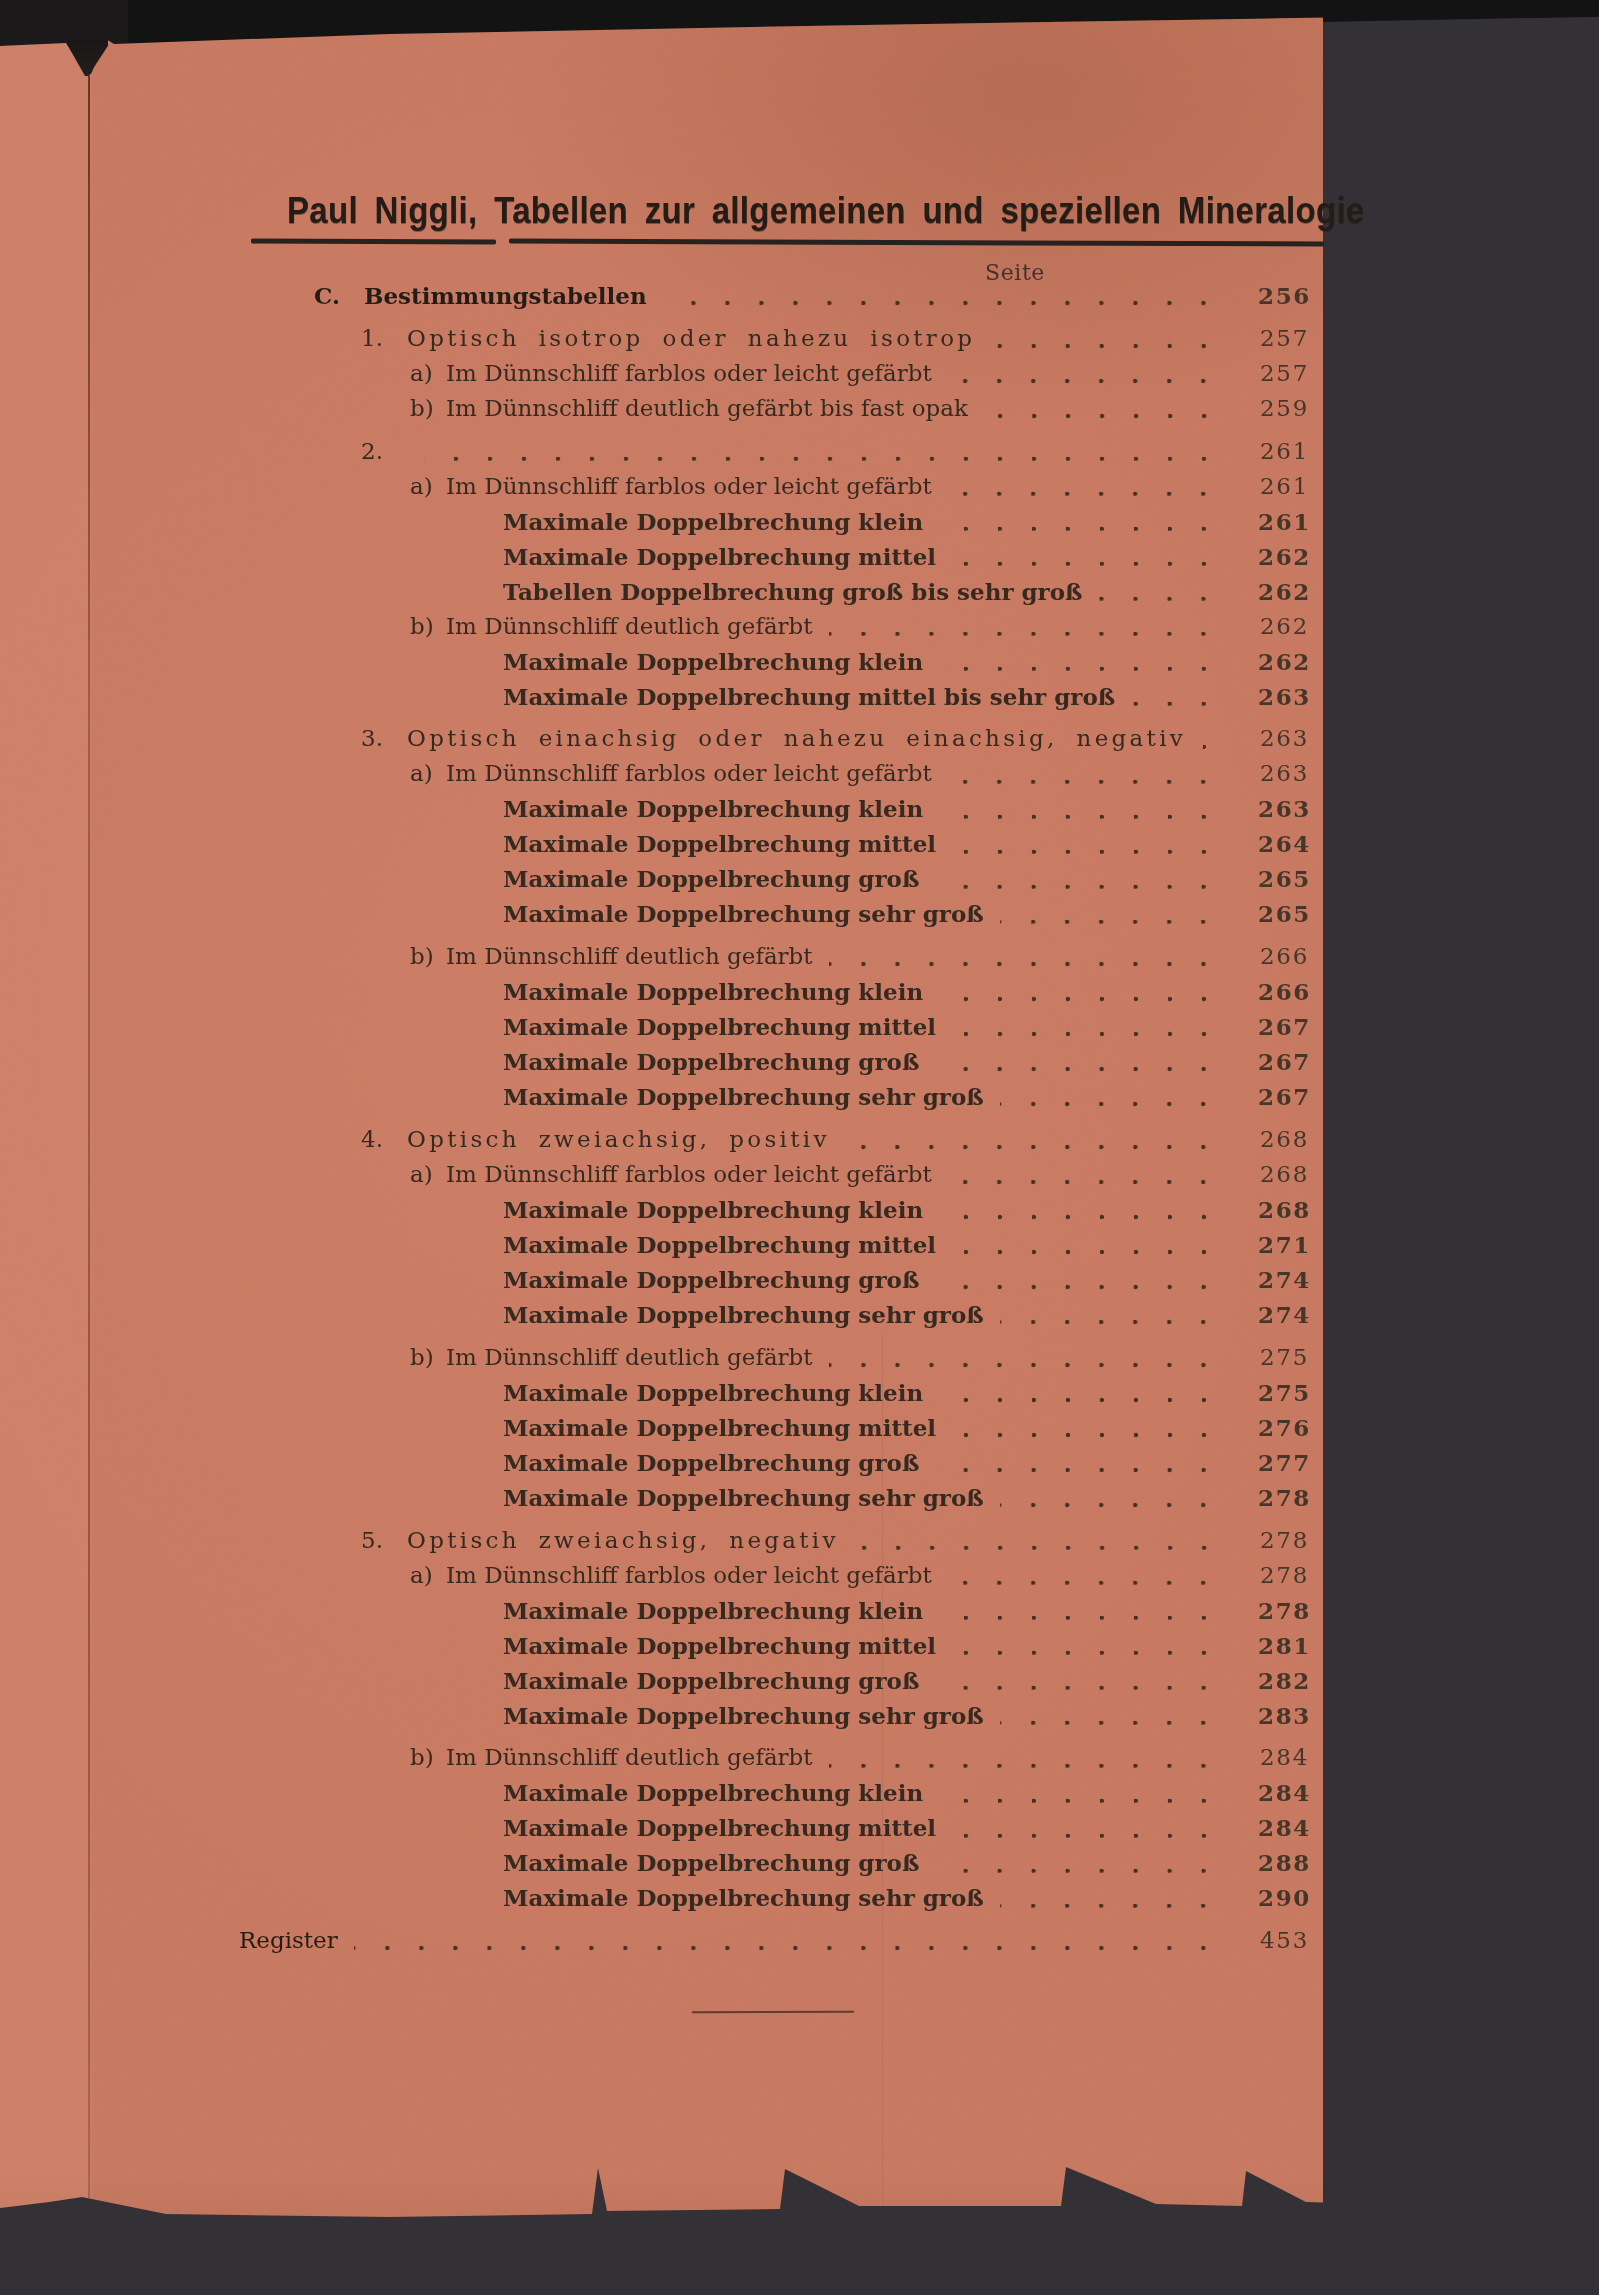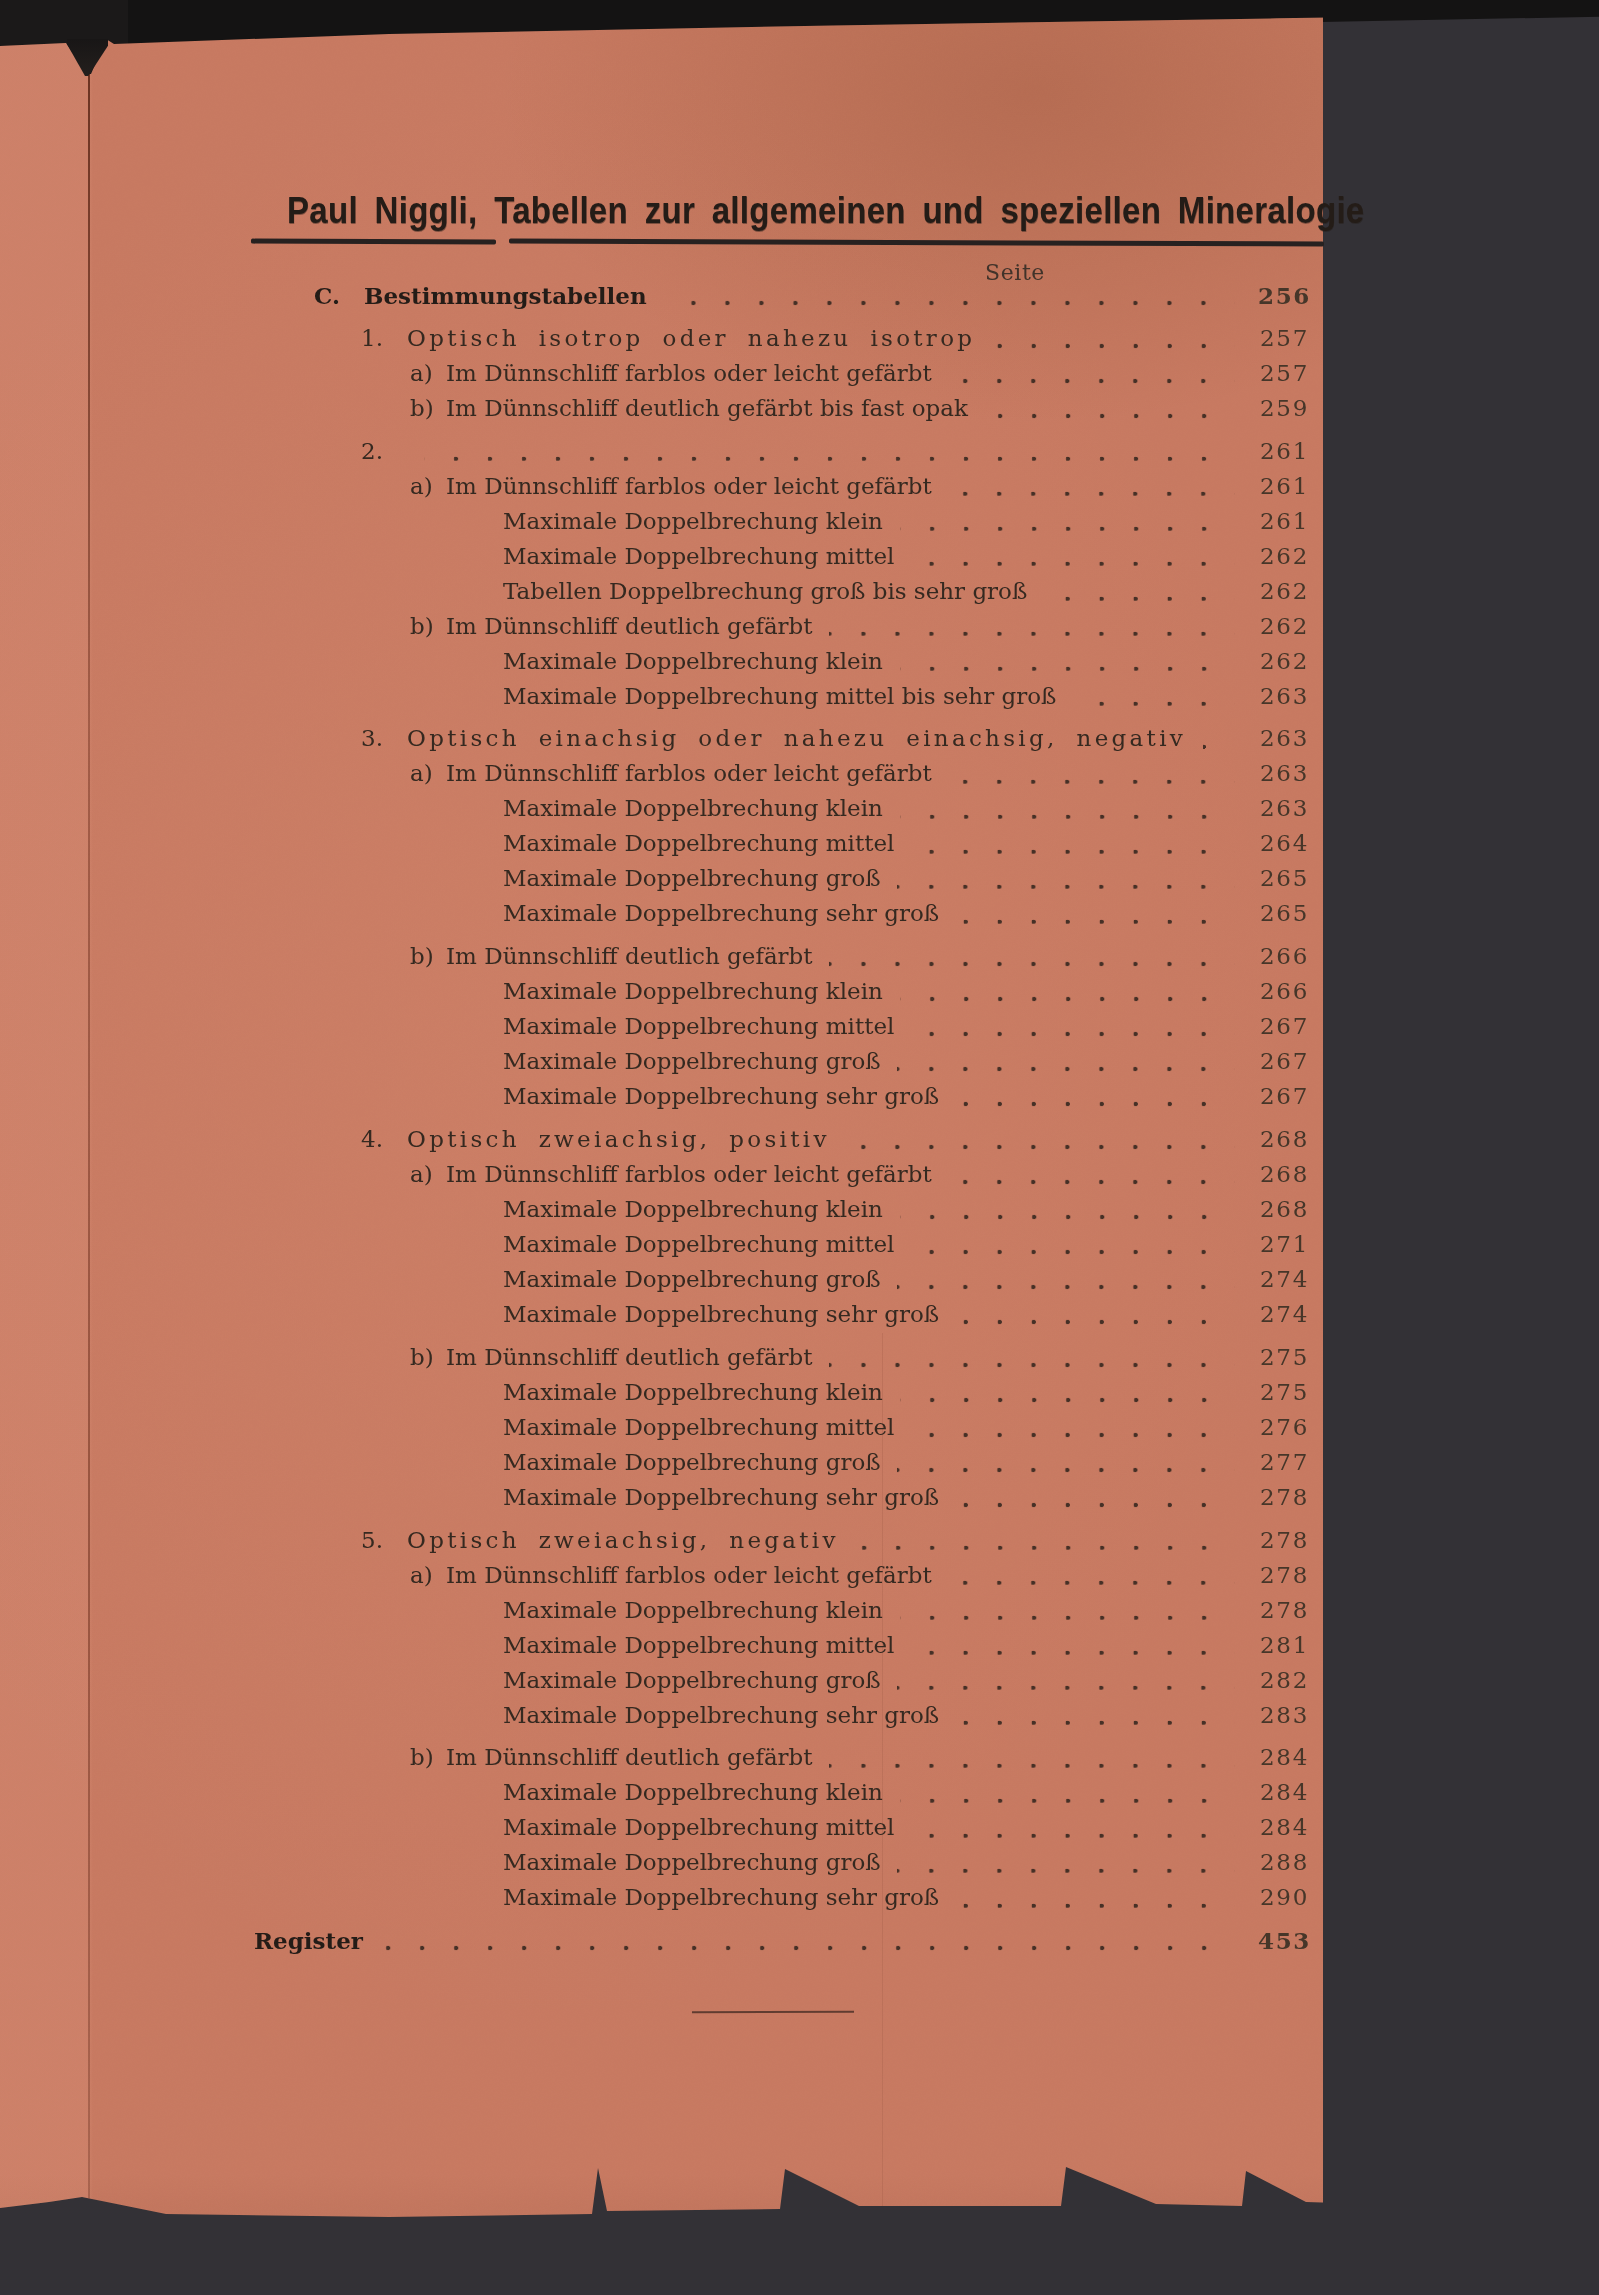--- a/index.html
+++ b/index.html
@@ -58,22 +58,22 @@
     background-size:34px 5.6px;background-repeat:repeat-x;background-position:right bottom;}
   .pagenum{flex:0 0 75px;text-align:center;color:var(--num-ink);letter-spacing:1.7px;}
 
   .lv-c{padding-left:75px;font-weight:700;font-size:23px;color:var(--ink-bold);}
   .lv-c .prefix{width:50px;}
   .lv-num{padding-left:122px;}
   .lv-num .prefix{width:46px;}
   .lv-num .label{letter-spacing:3.3px;word-spacing:8.3px;}
   .lv-let{padding-left:171px;}
   .lv-let .prefix{width:36px;}
-  .lv-max{padding-left:264px;}
-  .lv-reg{padding-left:0;font-weight:700;font-size:23px;color:var(--ink-bold);margin-left:15px;}
+  .lv-max{padding-left:264px;font-weight:bold;}
+  .lv-reg{padding-left:0;font-weight:400;font-size:23px;color:var(--ink-bold);}
 
   .end-rule{position:absolute;left:692px;top:2011px;width:162px;height:1.7px;
     background:rgba(62,40,32,0.75);transform:rotate(-0.2deg);}
 
   .notch-shadow{position:absolute;left:67px;top:39px;width:41px;height:37px;
     background:linear-gradient(180deg,#181616,#241f1d);
     clip-path:polygon(0 0,100% 0,100% 18%,52% 100%,44% 100%,0 14%);}
 
   .grain{position:absolute;left:0;top:0;width:1600px;height:2295px;pointer-events:none;
     opacity:0.5;mix-blend-mode:multiply;}

